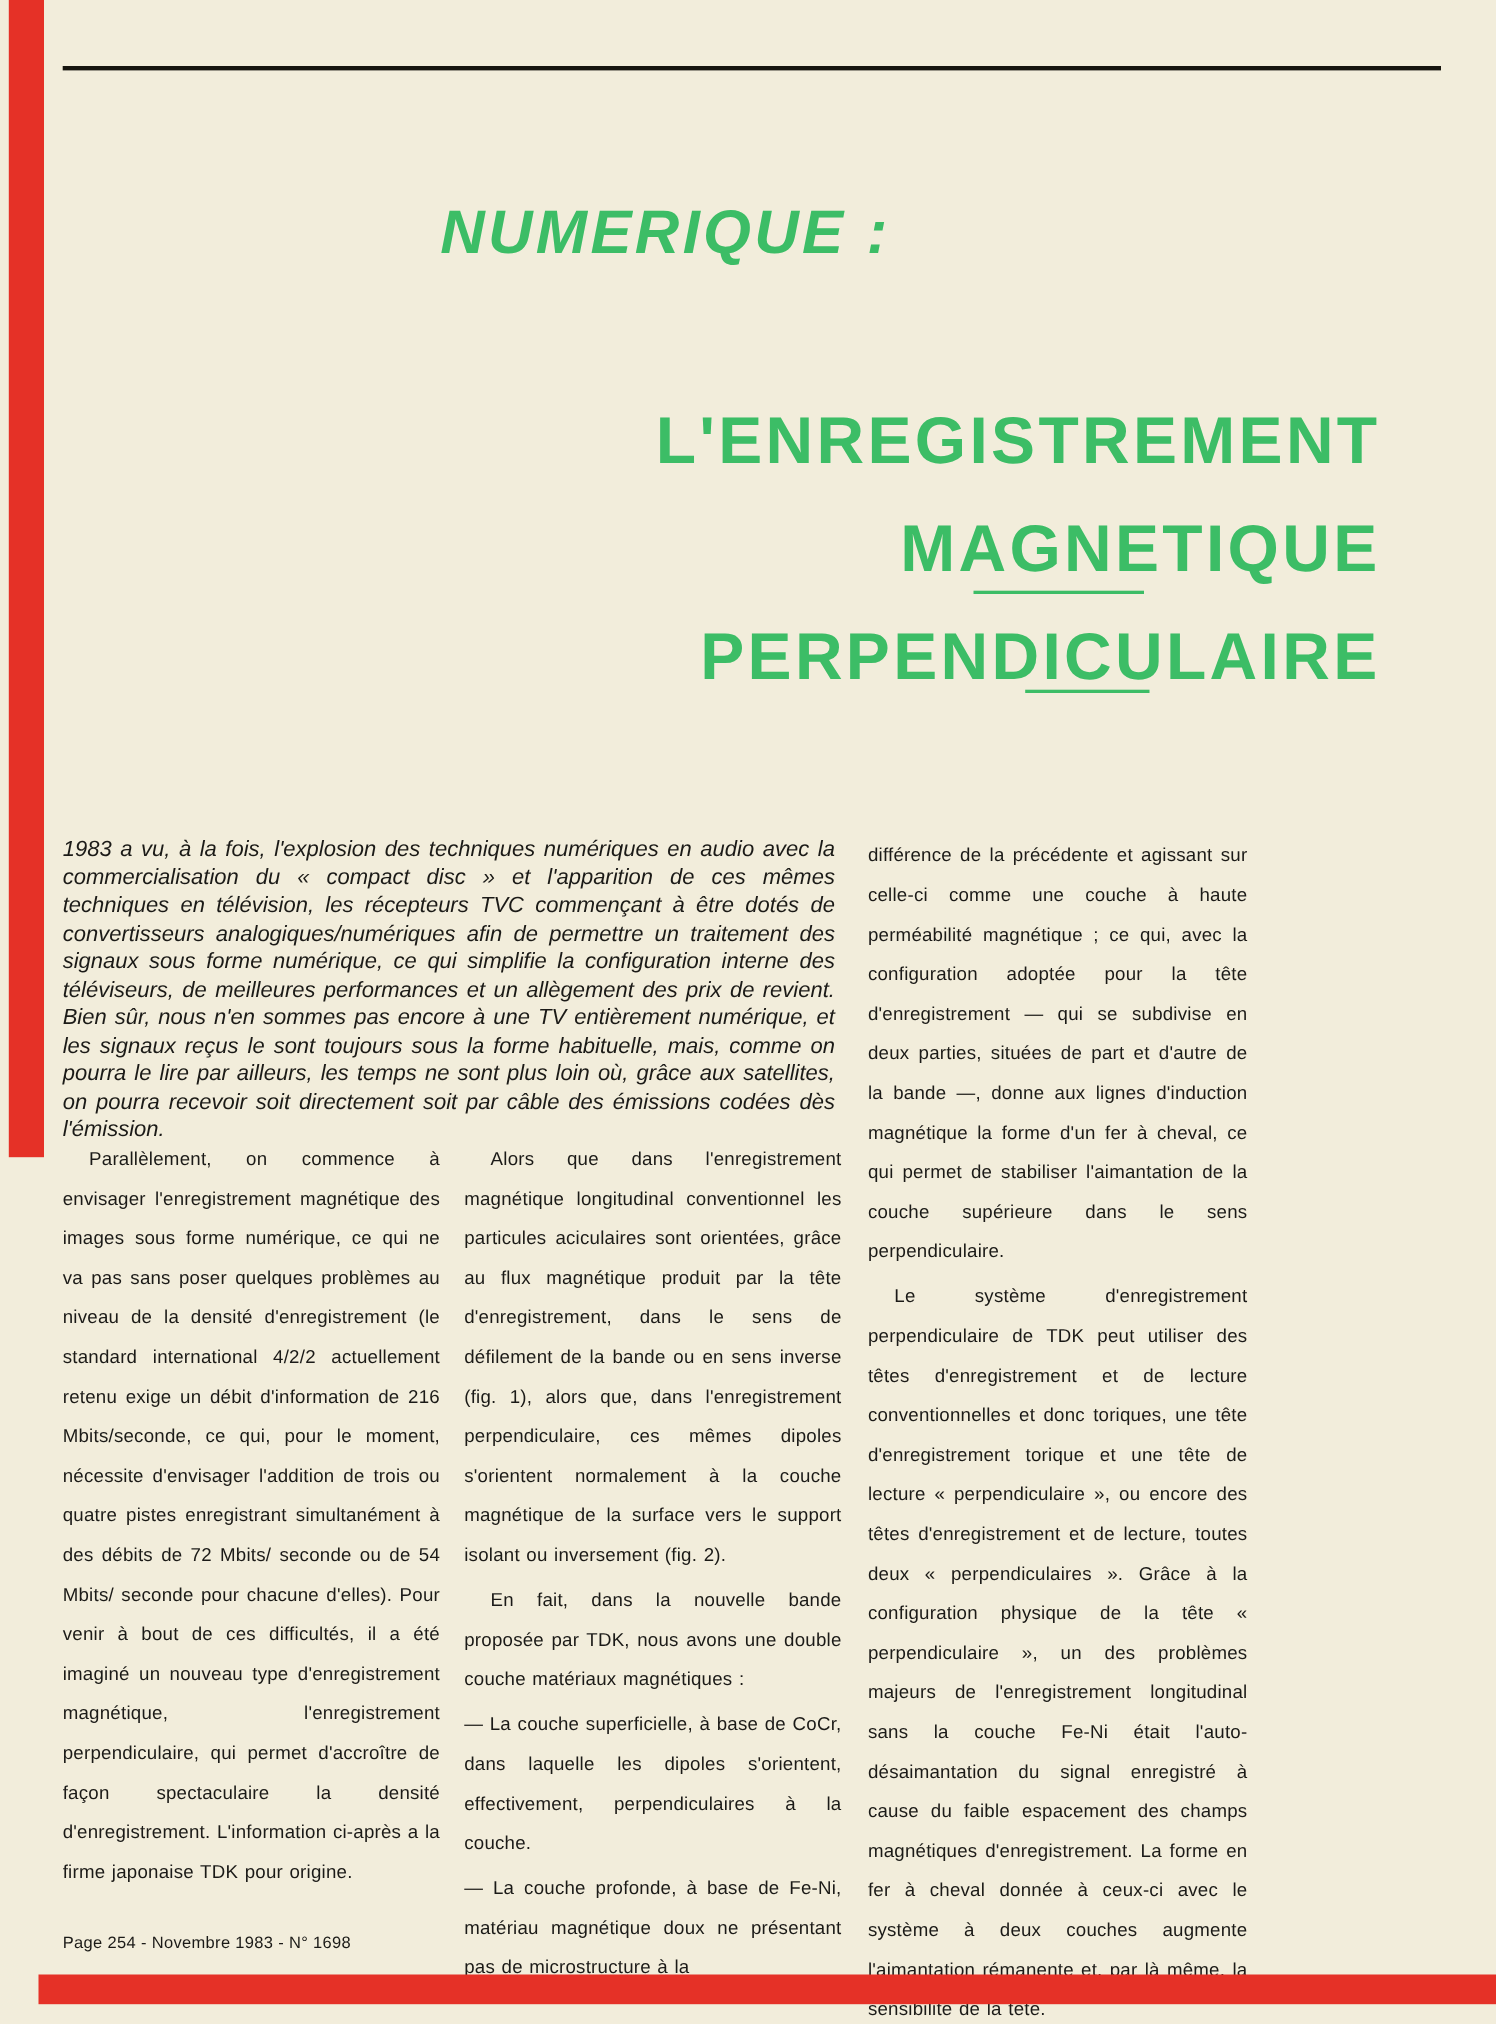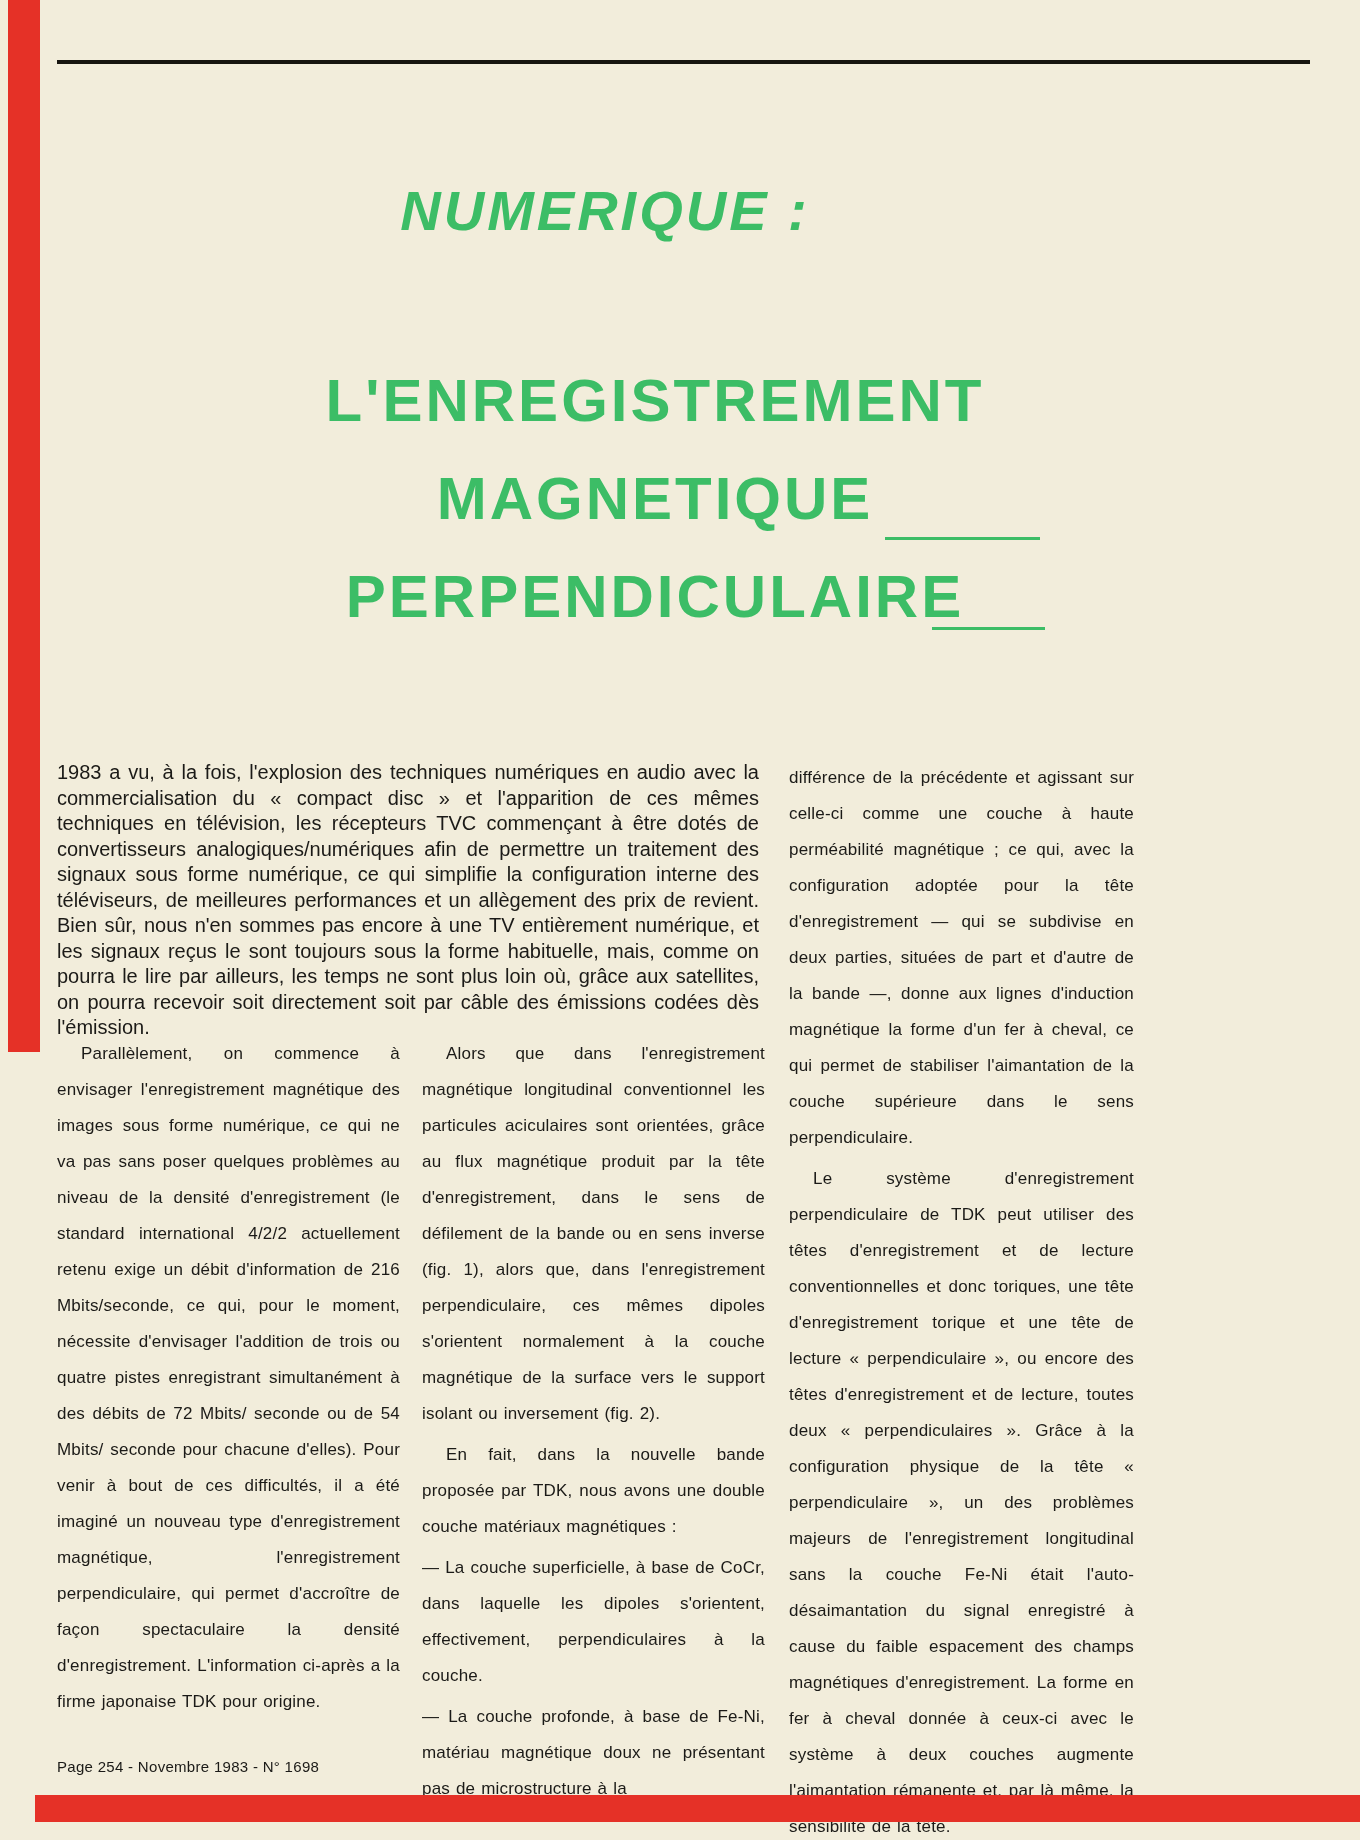--- a/index.html
+++ b/index.html
@@ -53,41 +53,42 @@
     font-weight: bold;
     font-style: italic;
     letter-spacing: 3px;
     color: #3cbd66;
   }
   .title {
     position: absolute;
     left: 55px;
     top: 352px;
     width: 1200px;
-    text-align: center;
+    text-align: right;
     font-size: 60px;
     font-weight: bold;
     line-height: 98px;
     letter-spacing: 3px;
     color: #3cbd66;
   }
   .title-underline {
     position: absolute;
     height: 3px;
     background: #3cbd66;
   }
   .u1 { left: 885px; top: 537px; width: 155px; }
   .u2 { left: 932px; top: 627px; width: 113px; }
   .lead {
     position: absolute;
     left: 57px;
     top: 760px;
     width: 702px;
     font-size: 20px;
     line-height: 25.5px;
+    font-style: italic;
     text-align: justify;
     color: #1b1a17;
   }
   .col {
     position: absolute;
     font-size: 17px;
     line-height: 36px;
     text-align: justify;
     color: #1b1a17;
     letter-spacing: 0.2px;

